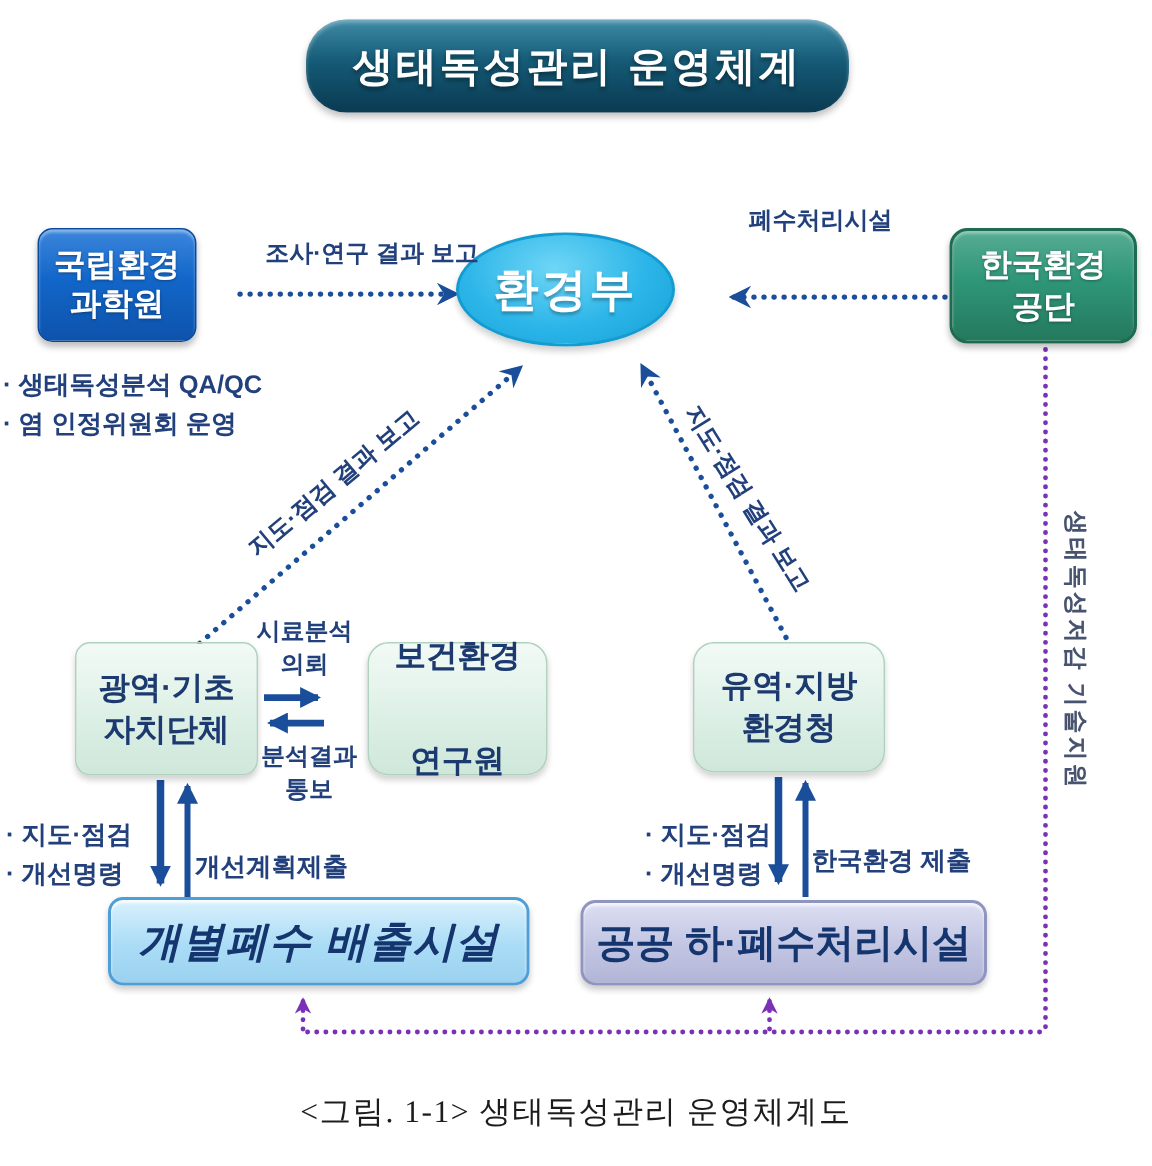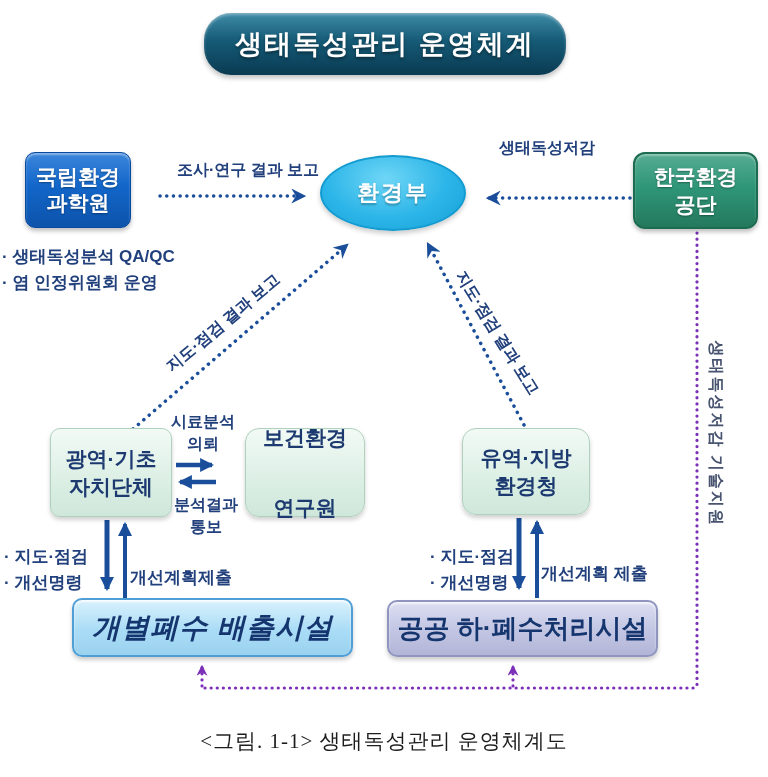--- a/index.html
+++ b/index.html
@@ -37,26 +37,26 @@
     left: 25px; top: 152px; width: 106px; height: 76px;
     border-radius: 10px;
     background: linear-gradient(180deg, #3c86dc 0%, #1266c9 45%, #0d53ab 100%);
     border: 1px solid #0a4a9e;
     box-shadow: inset 0 2px 2px rgba(255,255,255,.4), 0 3px 4px rgba(0,0,0,.25);
     color: #ffffff; font-size: 21px; font-weight: bold; line-height: 1.25;
     text-shadow: 0 1px 2px rgba(0,0,0,.35);
   }
 
   .ellipse-moe {
-    left: 320px; top: 155px; width: 146px; height: 76px;
+    left: 304px; top: 155px; width: 146px; height: 76px;
     border-radius: 50%;
     background: radial-gradient(ellipse at 45% 30%, #6fd6f6 0%, #2cb5e8 55%, #14a0d6 100%);
     border: 2px solid #149bd0;
     box-shadow: 0 3px 5px rgba(0,0,0,.2);
-    color: #ffffff; font-size: 22px; font-weight: bold; letter-spacing: 2px;
+    color: #ffffff; font-size: 30px; font-weight: bold; letter-spacing: 2px;
     text-shadow: 0 2px 2px rgba(0,0,0,.25);
   }
 
   .box-green {
     left: 633px; top: 152px; width: 125px; height: 77px;
     border-radius: 12px;
     background: linear-gradient(180deg, #56ac91 0%, #2f9678 45%, #24795d 100%);
     border: 2px solid #1d6b50;
     box-shadow: inset 0 2px 2px rgba(255,255,255,.35), 0 3px 4px rgba(0,0,0,.25);
     color: #ffffff; font-size: 21px; font-weight: bold; line-height: 1.3;
@@ -198,21 +198,21 @@
     <span>개별폐수 배출시설</span>
   </div>
 
   <div class="node box-lavender">
     <span>공공 하·폐수처리시설</span>
   </div>
 
   <div class="lbl center lbl-survey">조사·연구 결과 보고</div>
 
   <div class="lbl center lbl-tech">
-    <div>생태독성저감</div>
+    <div>폐수처리시설</div>
   </div>
 
   <div class="lbl big lbl-nier-note1">· 생태독성분석 QA/QC</div>
   <div class="lbl big lbl-nier-note2">· 염 인정위원회 운영</div>
 
   <div class="lbl center lbl-diag-left">지도·점검 결과 보고</div>
   <div class="lbl center lbl-diag-right">지도·점검 결과 보고</div>
 
   <div class="lbl center lbl-sample">
     <div>시료분석</div>
@@ -227,19 +227,19 @@
   <div class="lbl big lbl-left-guid">
     <div>· 지도·점검</div>
     <div>· 개선명령</div>
   </div>
   <div class="lbl big lbl-left-submit">개선계획제출</div>
 
   <div class="lbl big lbl-right-guid">
     <div>· 지도·점검</div>
     <div>· 개선명령</div>
   </div>
-  <div class="lbl big lbl-right-submit">개선계획 제출</div>
+  <div class="lbl big lbl-right-submit">한국환경 제출</div>
 
   <div class="lbl center lbl-vertical">생태독성저감 기술지원</div>
 
   <div class="caption">&lt;그림. 1-1&gt; 생태독성관리 운영체계도</div>
 
 </div>
 
 </body></html>

